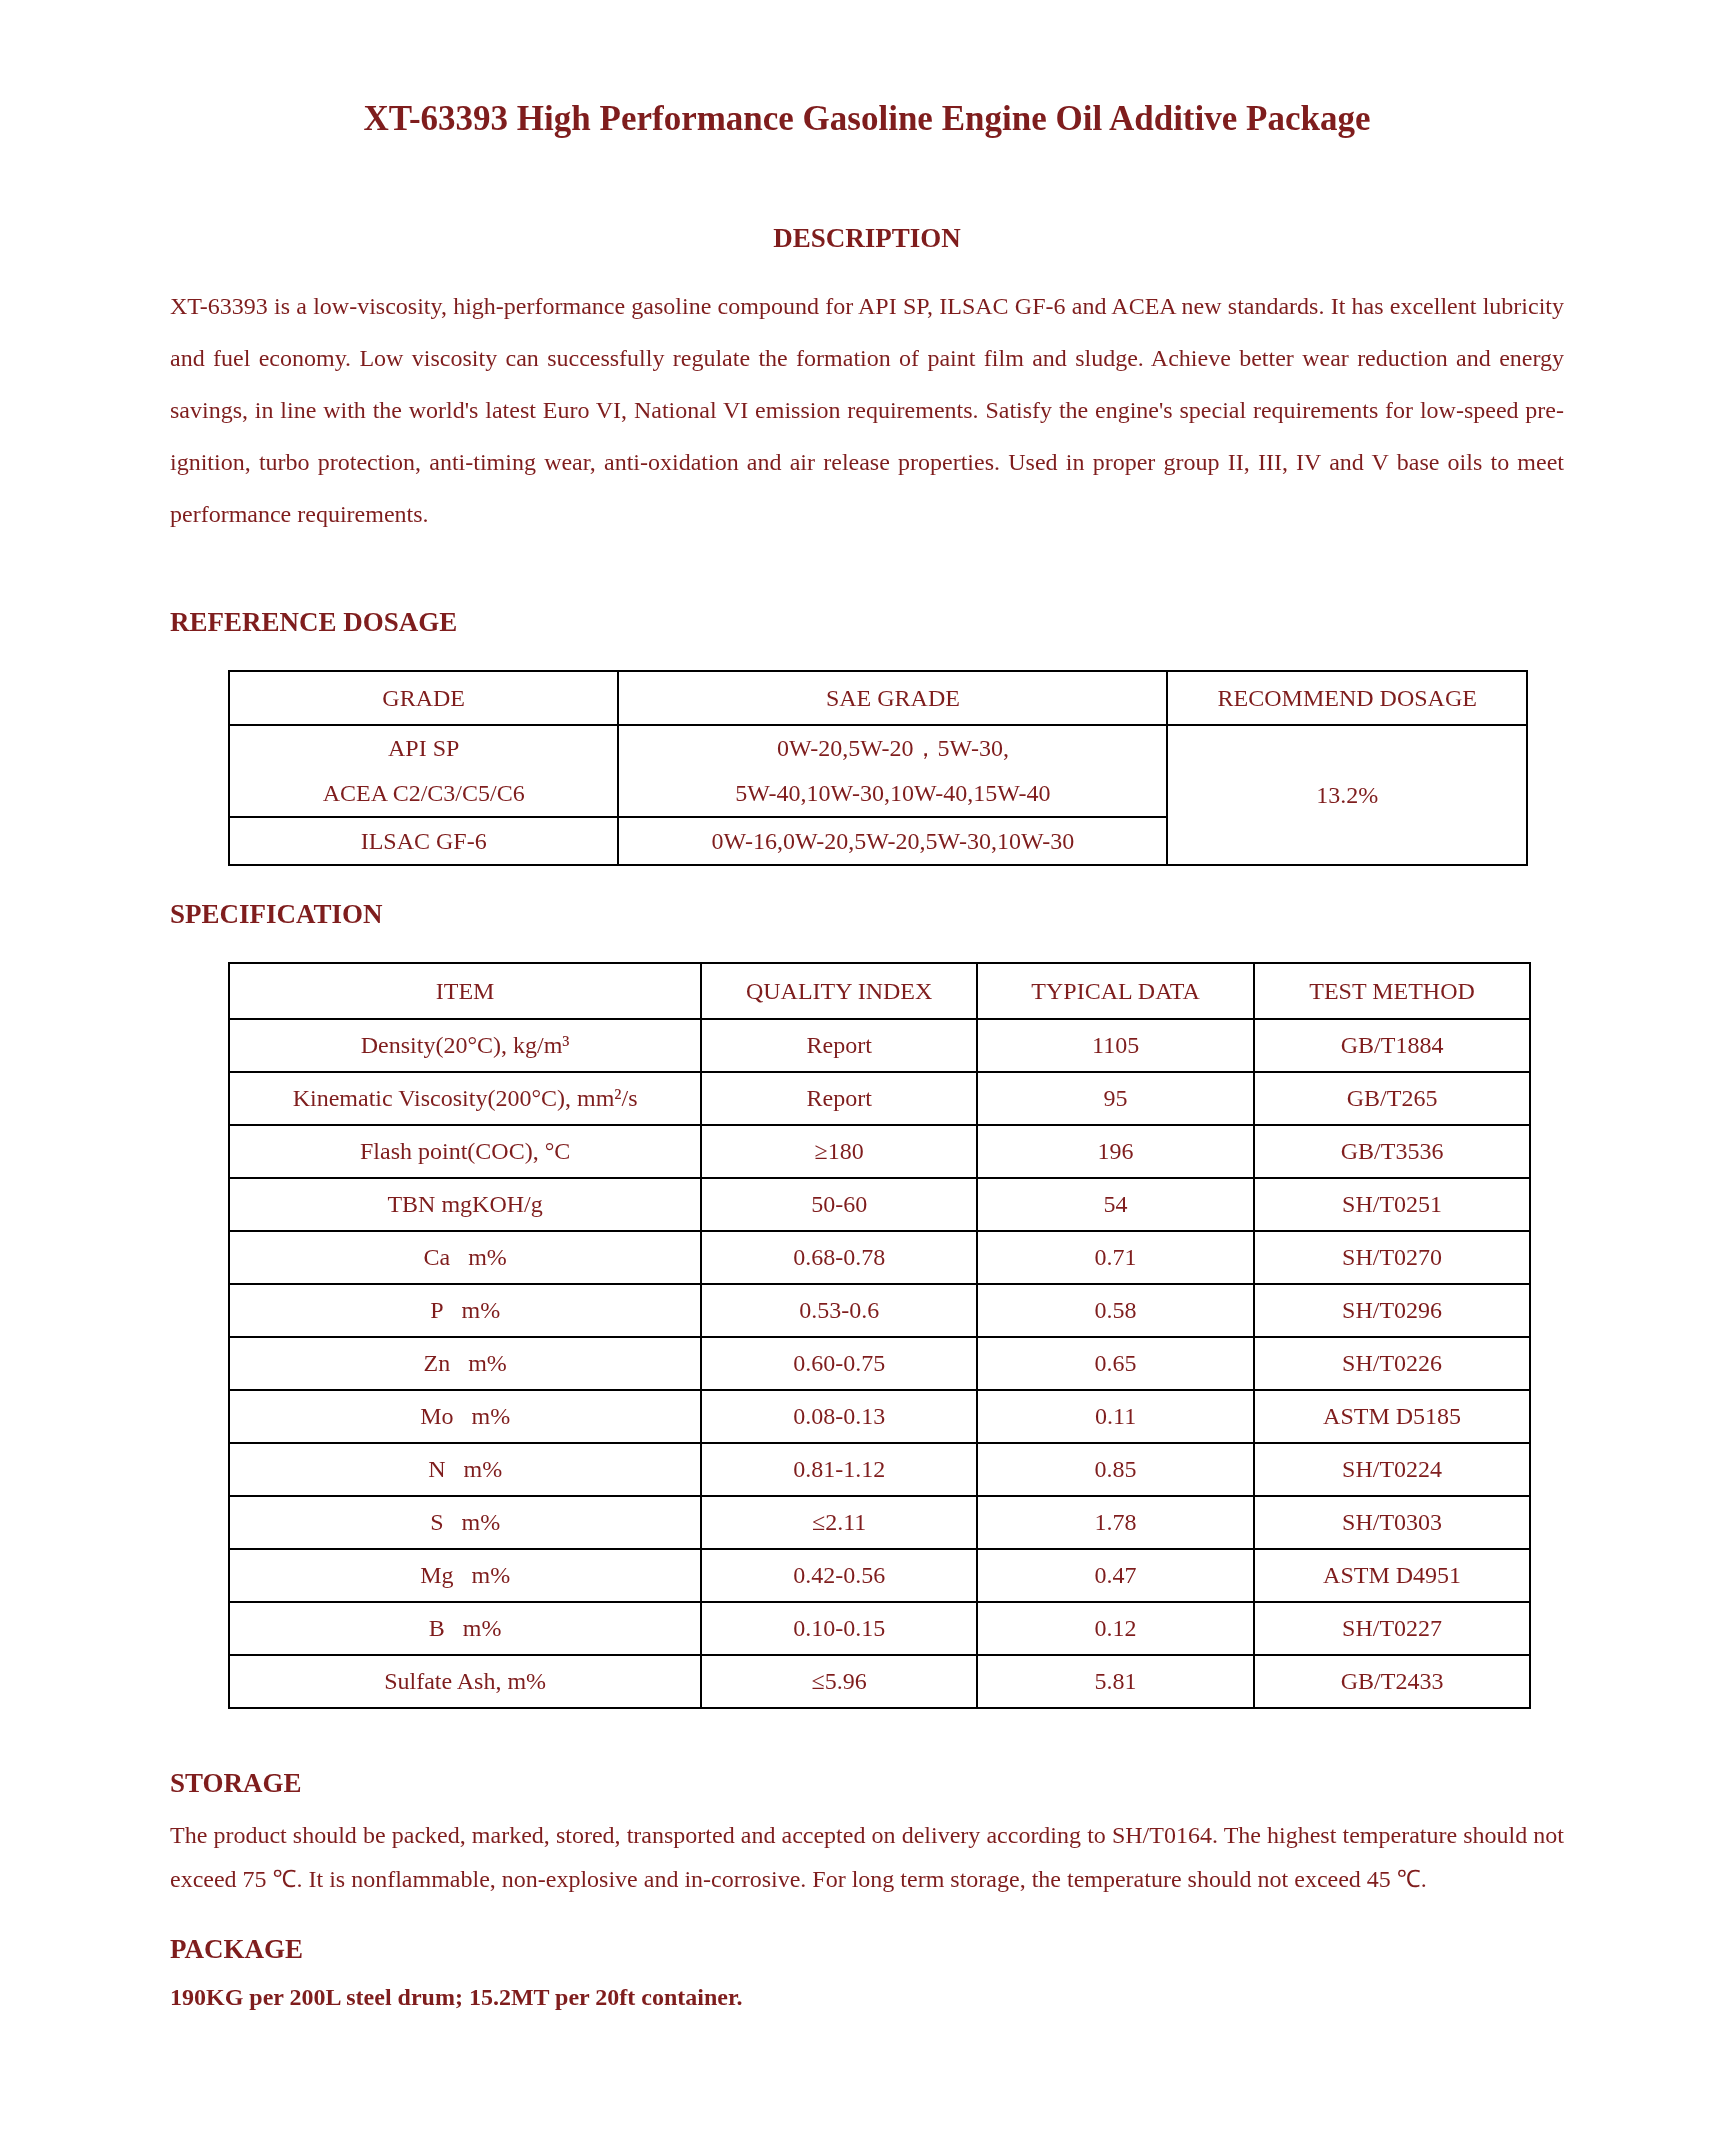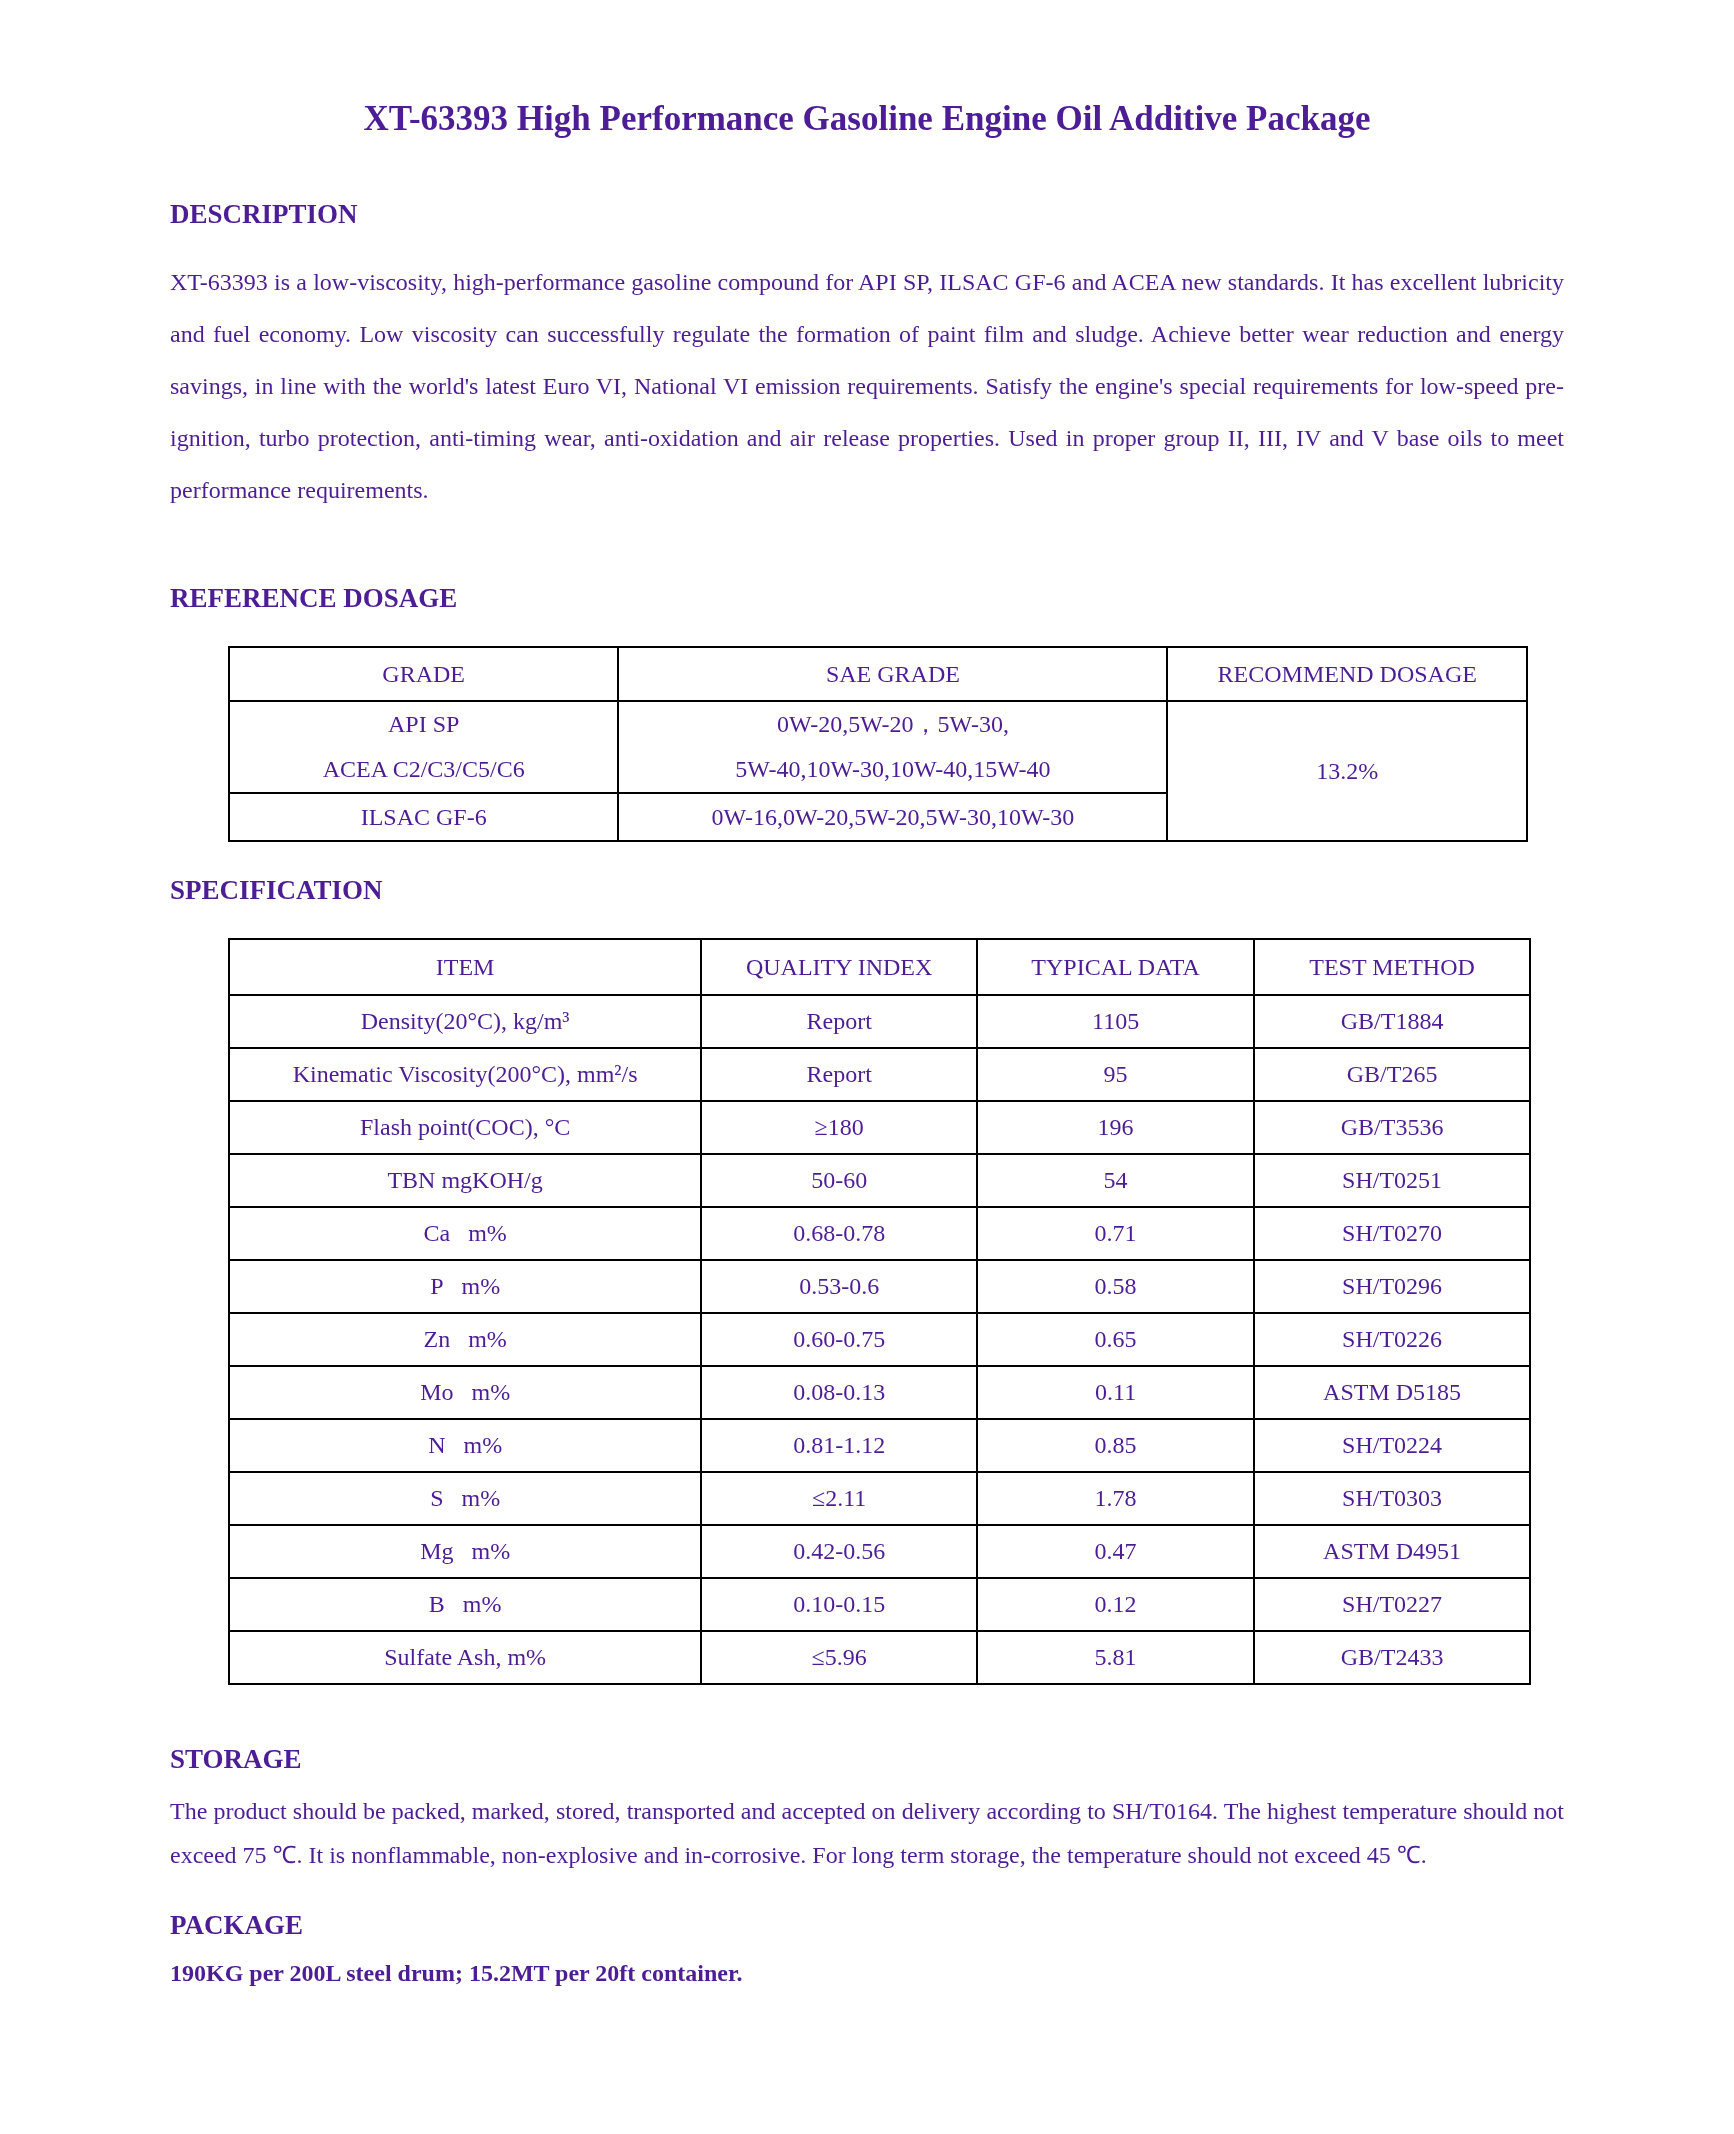--- a/index.html
+++ b/index.html
@@ -2,37 +2,37 @@
 <html><head>
 <meta charset="utf-8">
 <style>
   * { margin: 0; padding: 0; box-sizing: border-box; }
   html, body { background: #ffffff; }
   .page {
     position: relative;
     width: 1734px;
     height: 2134px;
     background: #ffffff;
-    color: #4c1d95;
+    color: #7f1d1d;
     font-family: "Liberation Serif", serif;
     padding: 98px 170px 0 170px;
     overflow: hidden;
   }
   .doc-title {
     font-size: 35px;
     font-weight: bold;
     text-align: center;
     line-height: 42px;
   }
   h2.sec-heading {
     font-size: 27px;
     font-weight: bold;
     line-height: 32px;
   }
-  .desc-heading { margin-top: 58px; }
+  .desc-heading { margin-top: 82px; text-align: center; }
   .desc-body {
     margin-top: 26px;
     font-size: 24px;
     line-height: 52px;
     text-align: justify;
   }
   .refdos-heading { margin-top: 66px; }
   table.doc-table {
     border-collapse: collapse;
     margin-top: 32px;

